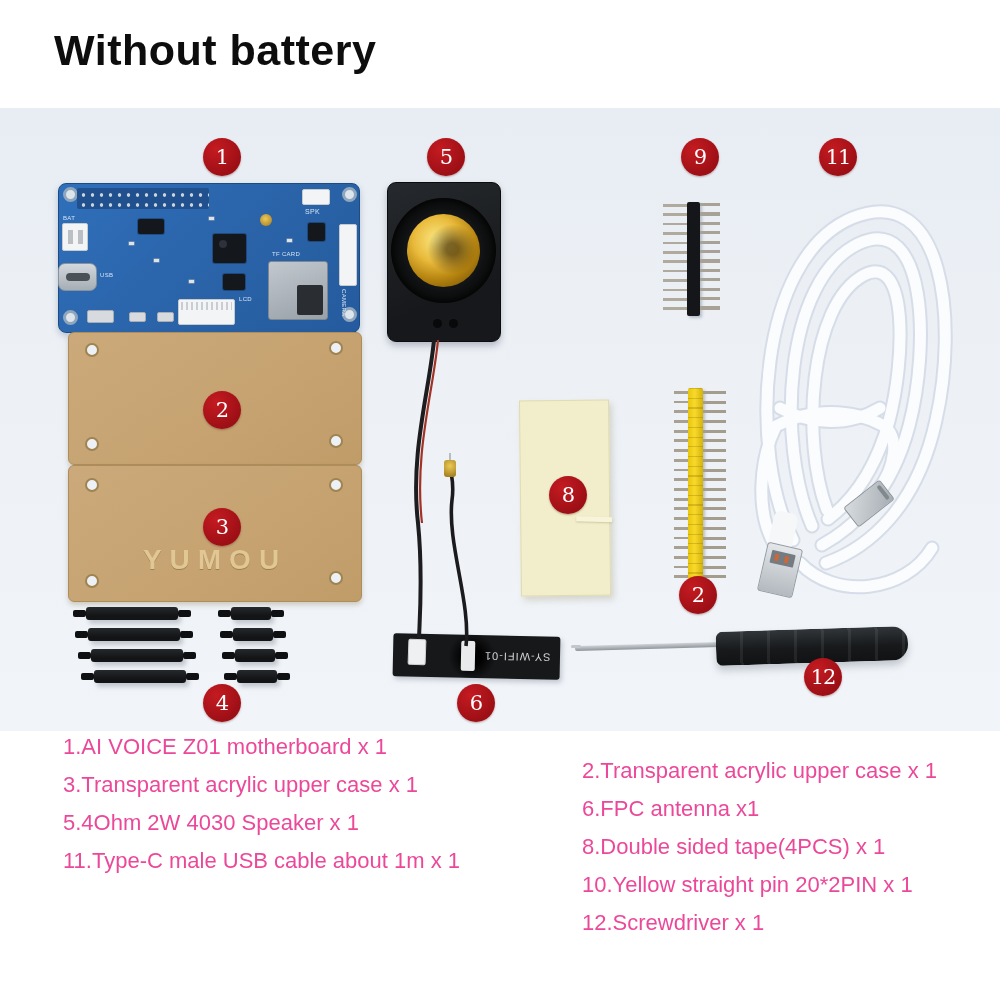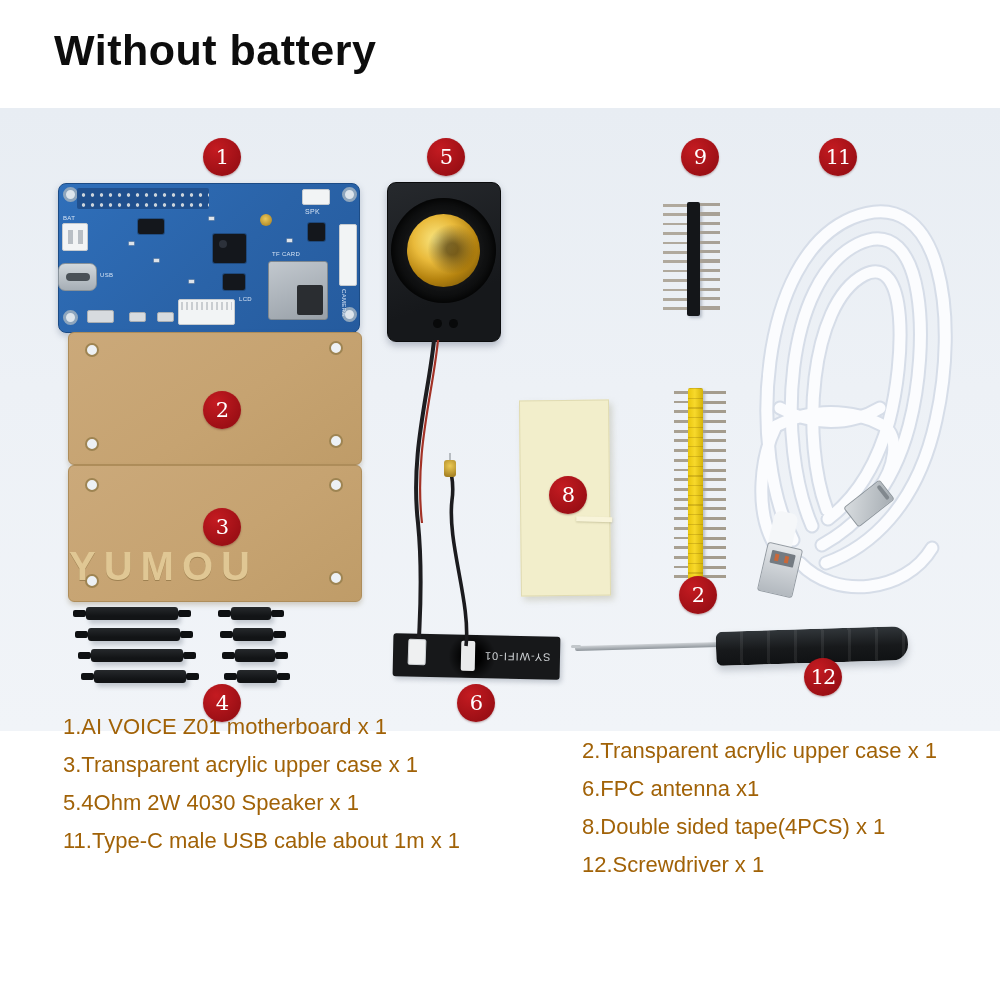--- a/index.html
+++ b/index.html
@@ -66,22 +66,22 @@
   
   .plate{
     background:linear-gradient(145deg,#cba97a 0%,#c6a371 55%,#bf9c68 100%);
     border:1px solid #ae8d5a;border-radius:6px;
     box-shadow:0 3px 5px rgba(140,125,95,.35);
   }
   .plate2{left:68px;top:224px;width:292px;height:131px;}
   .plate3{left:68px;top:357px;width:292px;height:135px;}
   .plate-hole{width:14px;height:14px;border-radius:50%;background:#edf1f5;border:2px solid #9e8452;box-sizing:border-box;}
   .logo{
-    left:0;right:0;top:78px;
-    font-size:40px;font-weight:bold;letter-spacing:8px;color:#e0c794;
+    left:0;right:0;top:78px;text-align:center;
+    font-size:28px;font-weight:bold;letter-spacing:8px;color:#e0c794;
     text-shadow:0 1px 0 rgba(120,95,50,.5);
   }
 
   
   .standoff{
     height:13px;background:linear-gradient(180deg,#26292c,#121416 70%);border-radius:3px;
     box-shadow:3px 4px 4px rgba(140,148,160,.45);
   }
   .standoff::before,.standoff::after{
     content:"";position:absolute;top:3px;width:13px;height:7px;background:#0e1012;border-radius:2px;
@@ -167,21 +167,21 @@
     border-radius:7px 16px 16px 7px;
     background:
       repeating-linear-gradient(90deg,transparent 0 24px,rgba(255,255,255,.07) 24px 27px),
       linear-gradient(180deg,#31363a,#17191b 55%,#101214);
     box-shadow:0 5px 7px rgba(140,148,160,.45);}
 
   
   .overlay{left:0;top:0;width:1000px;height:623px;pointer-events:none;z-index:10;}
 
   
-  .parts-col{position:absolute;top:716px;color:#a16207;}
+  .parts-col{position:absolute;top:736px;color:#ec4899;}
   .parts-col p{margin:0 0 16px 0;font-size:22px;line-height:22px;white-space:nowrap;}
   .col-left{left:63px;}
   .col-right{left:582px;margin-top:24px;}
 </style>
 </head>
 <body>
 
 <div class="title">Without battery</div>
 
 <div class="photo">
@@ -332,14 +332,15 @@
 <div class="parts-col col-left">
   <p>1.AI VOICE Z01 motherboard x 1</p>
   <p>3.Transparent acrylic upper case x 1</p>
   <p>5.4Ohm 2W 4030 Speaker x 1</p>
   <p>11.Type-C male USB cable about 1m x 1</p>
 </div>
 <div class="parts-col col-right">
   <p>2.Transparent acrylic upper case x 1</p>
   <p>6.FPC antenna x1</p>
   <p>8.Double sided tape(4PCS) x 1</p>
+  <p>10.Yellow straight pin 20*2PIN x 1</p>
   <p>12.Screwdriver x 1</p>
 </div>
 
 </body></html>

